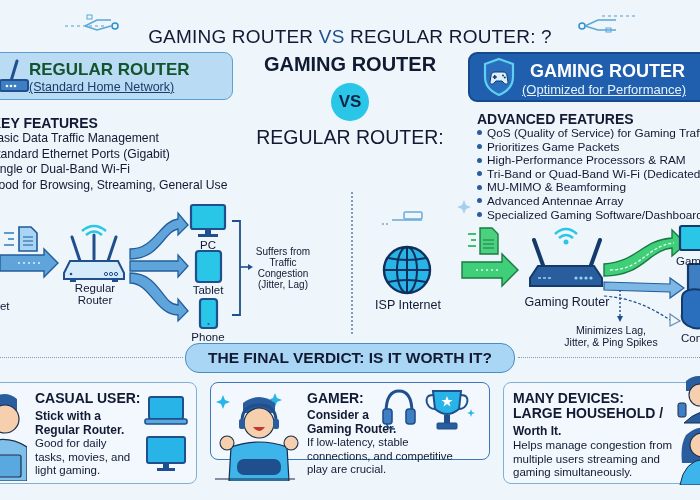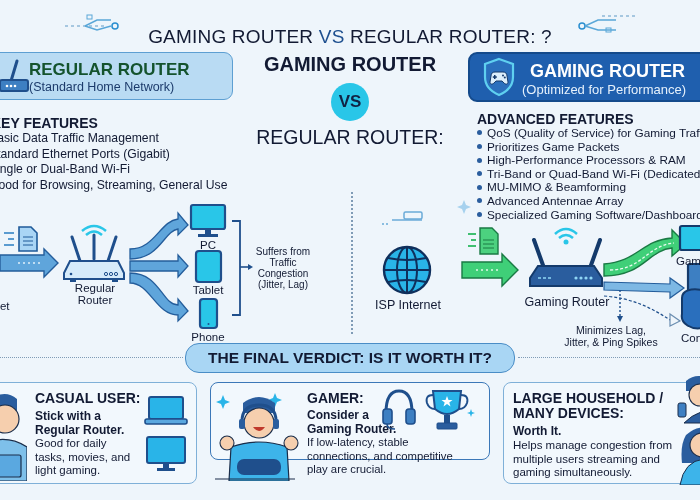--- a/index.html
+++ b/index.html
@@ -23,21 +23,21 @@
   
   .hdr-regular {
     left: -12px; top: 52px; width: 245px; height: 48px;
     background: #b9dbf3; border: 1.5px solid #5d9fd2; border-radius: 9px;
   }
   .hdr-gaming {
     left: 468px; top: 52px; width: 245px; height: 50px;
     background: #1f5fae; border: 2px solid #144a8b; border-radius: 9px;
   }
   .hdr-title { position: absolute; font-weight: 700; font-size: 17px; }
-  .hdr-sub { position: absolute; font-size: 12.5px; }
+  .hdr-sub { position: absolute; font-size: 12.5px; text-decoration: underline; }
 
   
   .center-title {
     left: 235px; top: 52px; width: 230px; text-align: center;
     font-weight: 700; font-size: 20px; color: #121a33; line-height: 24px;
   }
   .vs-circle {
     left: 331px; top: 83px; width: 38px; height: 38px; border-radius: 50%;
     background: #29c6e8; color: #112244; font-weight: 700; font-size: 17px;
     display: flex; align-items: center; justify-content: center;
@@ -367,22 +367,22 @@
     <path d="M22 9 L23.5 13 L27.5 13 L24.3 15.5 L25.5 19.5 L22 17 L18.5 19.5 L19.7 15.5 L16.5 13 L20.5 13 Z" fill="#fff"></path>
     <rect x="19" y="28" width="6" height="8" fill="#1f4f8c"></rect>
     <rect x="12" y="36" width="20" height="6" rx="1" fill="#2a5d9e" stroke="#1f4f8c"></rect>
     <path d="M46 22 L47 25 L50 26 L47 27 L46 30 L45 27 L42 26 L45 25 Z" fill="#29b4e8"></path>
   </svg>
 </div>
 
 <div class="abs card" style="left:503px;top:382px;width:210px;height:102px">
   <div class="abs" style="left:9px;top:8px;width:170px">
     <div class="card-head">
-      <div>LARGE HOUSEHOLD /</div>
-        <div>MANY DEVICES:</div>
+      <div>MANY DEVICES:</div>
+        <div>LARGE HOUSEHOLD /</div>
     </div>
     <div class="card-sub" style="margin-top:3px">Worth It.</div>
     <div class="card-txt" style="margin-top:1px">
       <div>Helps manage congestion from</div>
         <div>multiple users streaming and</div>
         <div>gaming simultaneously.</div>
     </div>
   </div>
   <svg style="position:absolute;left:172px;top:-10px" width="40" height="112" viewBox="0 0 40 112">
     <path d="M10 8 Q22 -2 36 8 L36 18 L10 18 Z" fill="#2a5d9e"></path>

